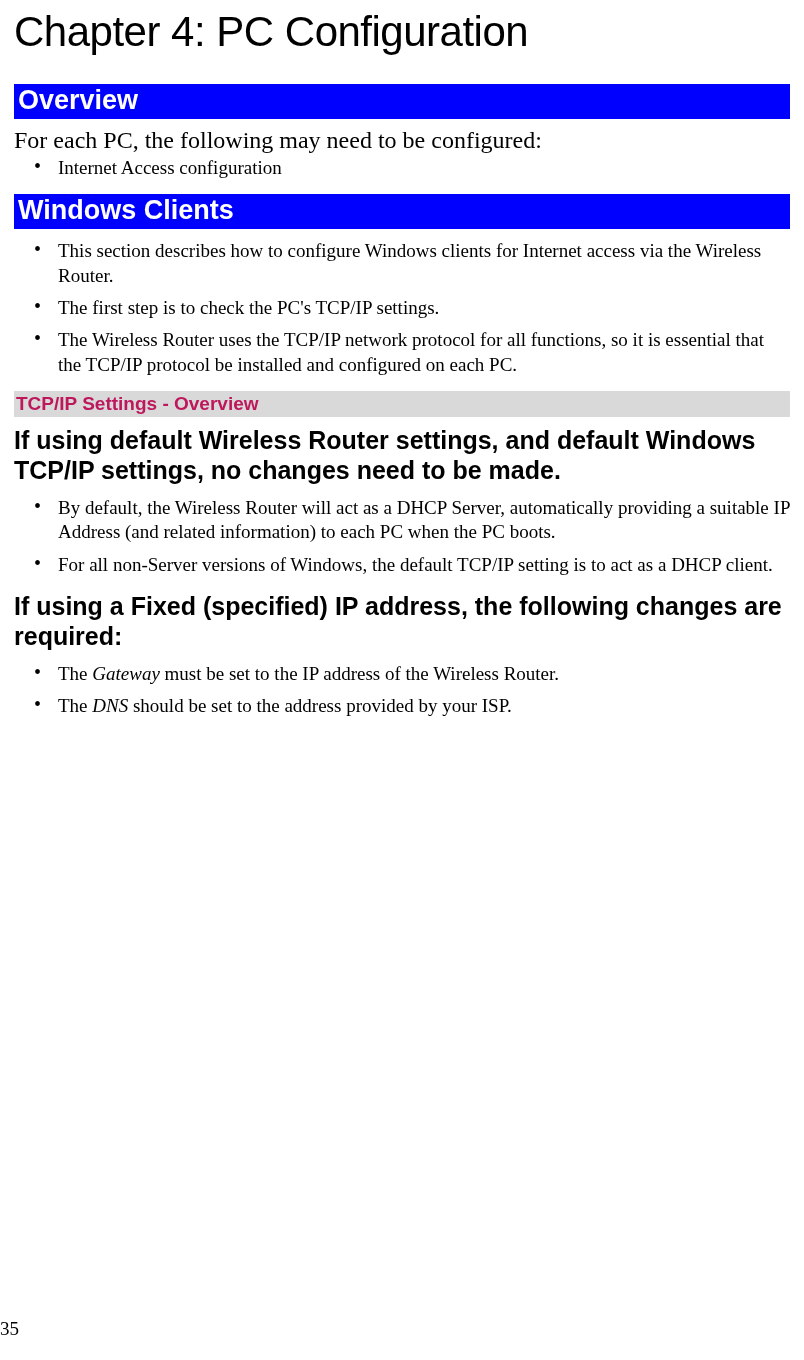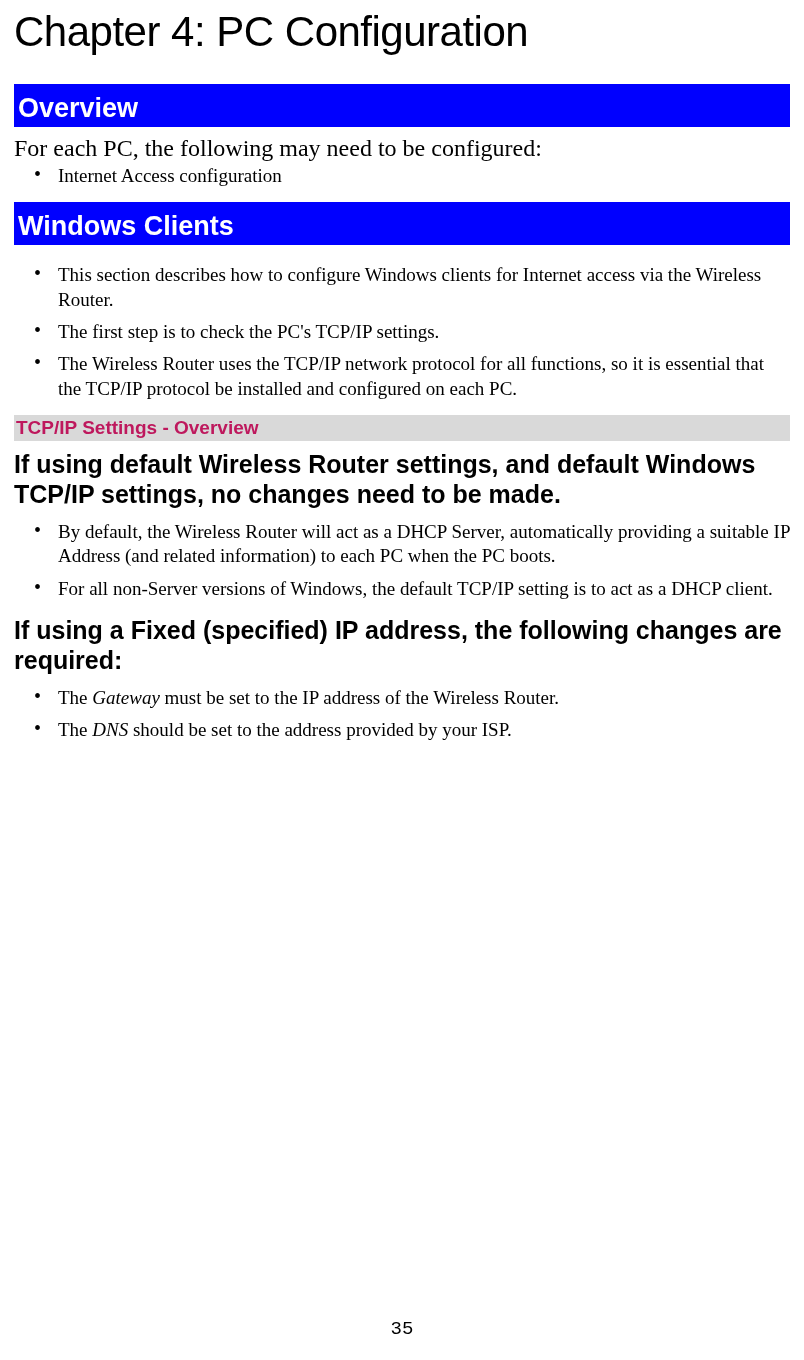--- a/index.html
+++ b/index.html
@@ -23,21 +23,21 @@
       font-size: 42px;
       margin: 0 0 28px 0;
       letter-spacing: -0.5px;
     }
     h2.section {
       font-family: Arial, Helvetica, sans-serif;
       font-weight: 700;
       font-size: 27px;
       background: #0000FF;
       color: #fff;
-      padding: 9px 4px 3px 4px;
+      padding: 1px 4px 3px 4px;
       margin: 0 0 8px 0;
     }
     p.lead {
       font-size: 24px;
       margin: 6px 0 2px 0;
     }
     ul.bullets {
       margin: 2px 0 14px 0;
       padding: 0 0 0 20px;
       list-style: none;
@@ -73,43 +73,42 @@
       line-height: 1.22;
     }
     .gateway-line i, .dns-line i {
       font-style: italic;
     }
     .page-number {
       position: absolute;
       bottom: 20px;
       left: 0;
       right: 0;
-      text-align: center;
       font-size: 19px;
-      font-family: Liberation Mono, monospace;
+      font-family: Liberation Serif, serif;
     }
   </style>
 </head>
 <body>
 
 <div class="page">
 
   <h1 class="chapter">Chapter 4: PC Configuration</h1>
 
   <h2 class="section">Overview</h2>
 
   <p class="lead">For each PC, the following may need to be configured:</p>
 
   <ul class="bullets">
     <li>Internet Access configuration</li>
   </ul>
 
   <h2 class="section">Windows Clients</h2>
 
-  <ul class="bullets" style="margin-top:18px">
+  <ul class="bullets" style="margin-top:10px">
     <li>This section describes how to configure Windows clients for Internet access via the Wireless Router.</li>
     <li>The first step is to check the PC's TCP/IP settings.</li>
     <li>The Wireless Router uses the TCP/IP network protocol for all functions, so it is essential that the TCP/IP protocol be installed and configured on each PC.</li>
   </ul>
 
   <h3 class="subheading">TCP/IP Settings - Overview</h3>
 
   <p class="strong-lead">If using default Wireless Router settings, and default Windows TCP/IP settings, no changes need to be made.</p>
 
   <ul class="bullets">

